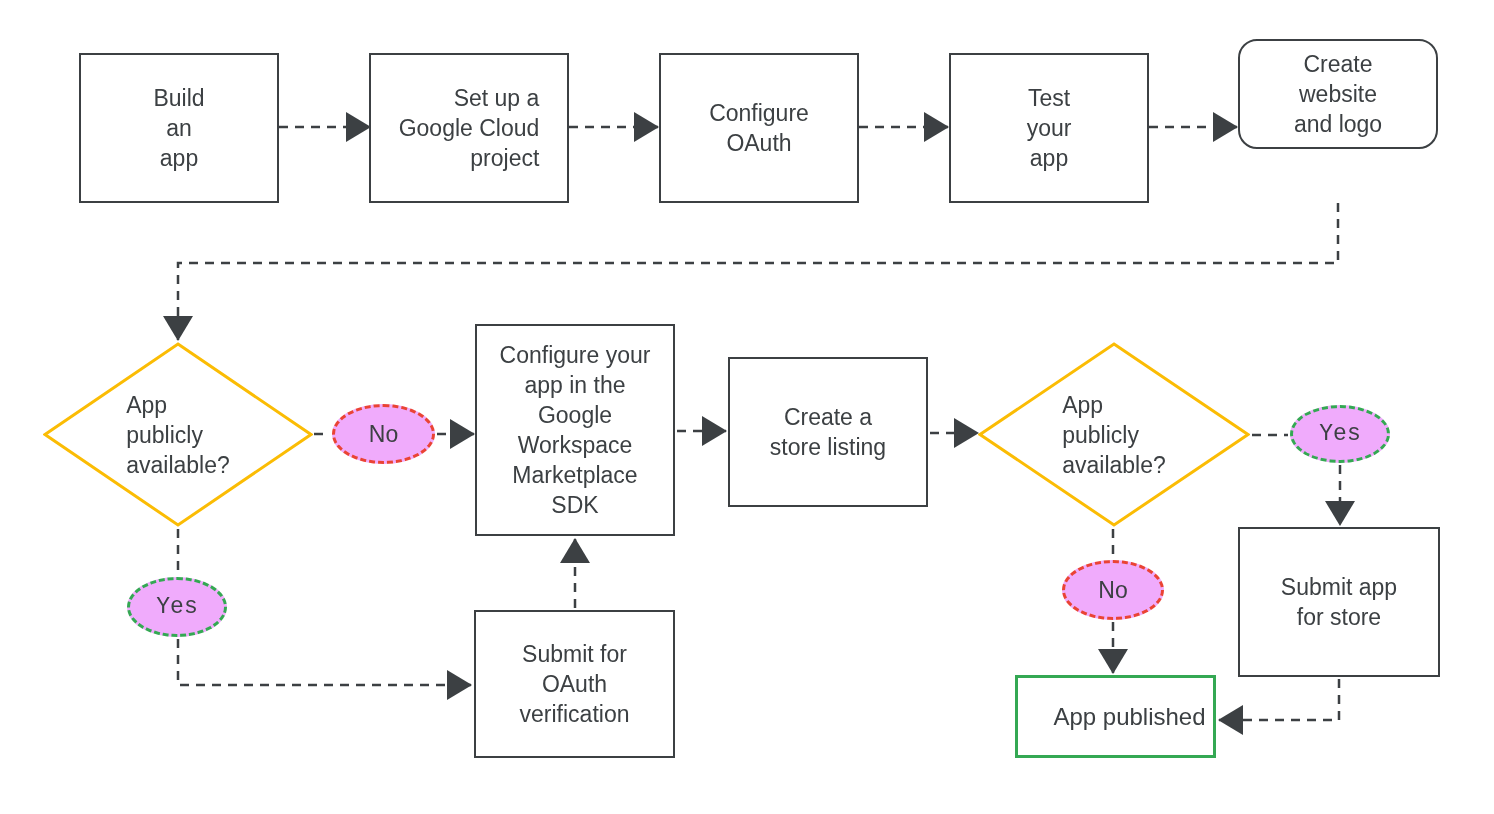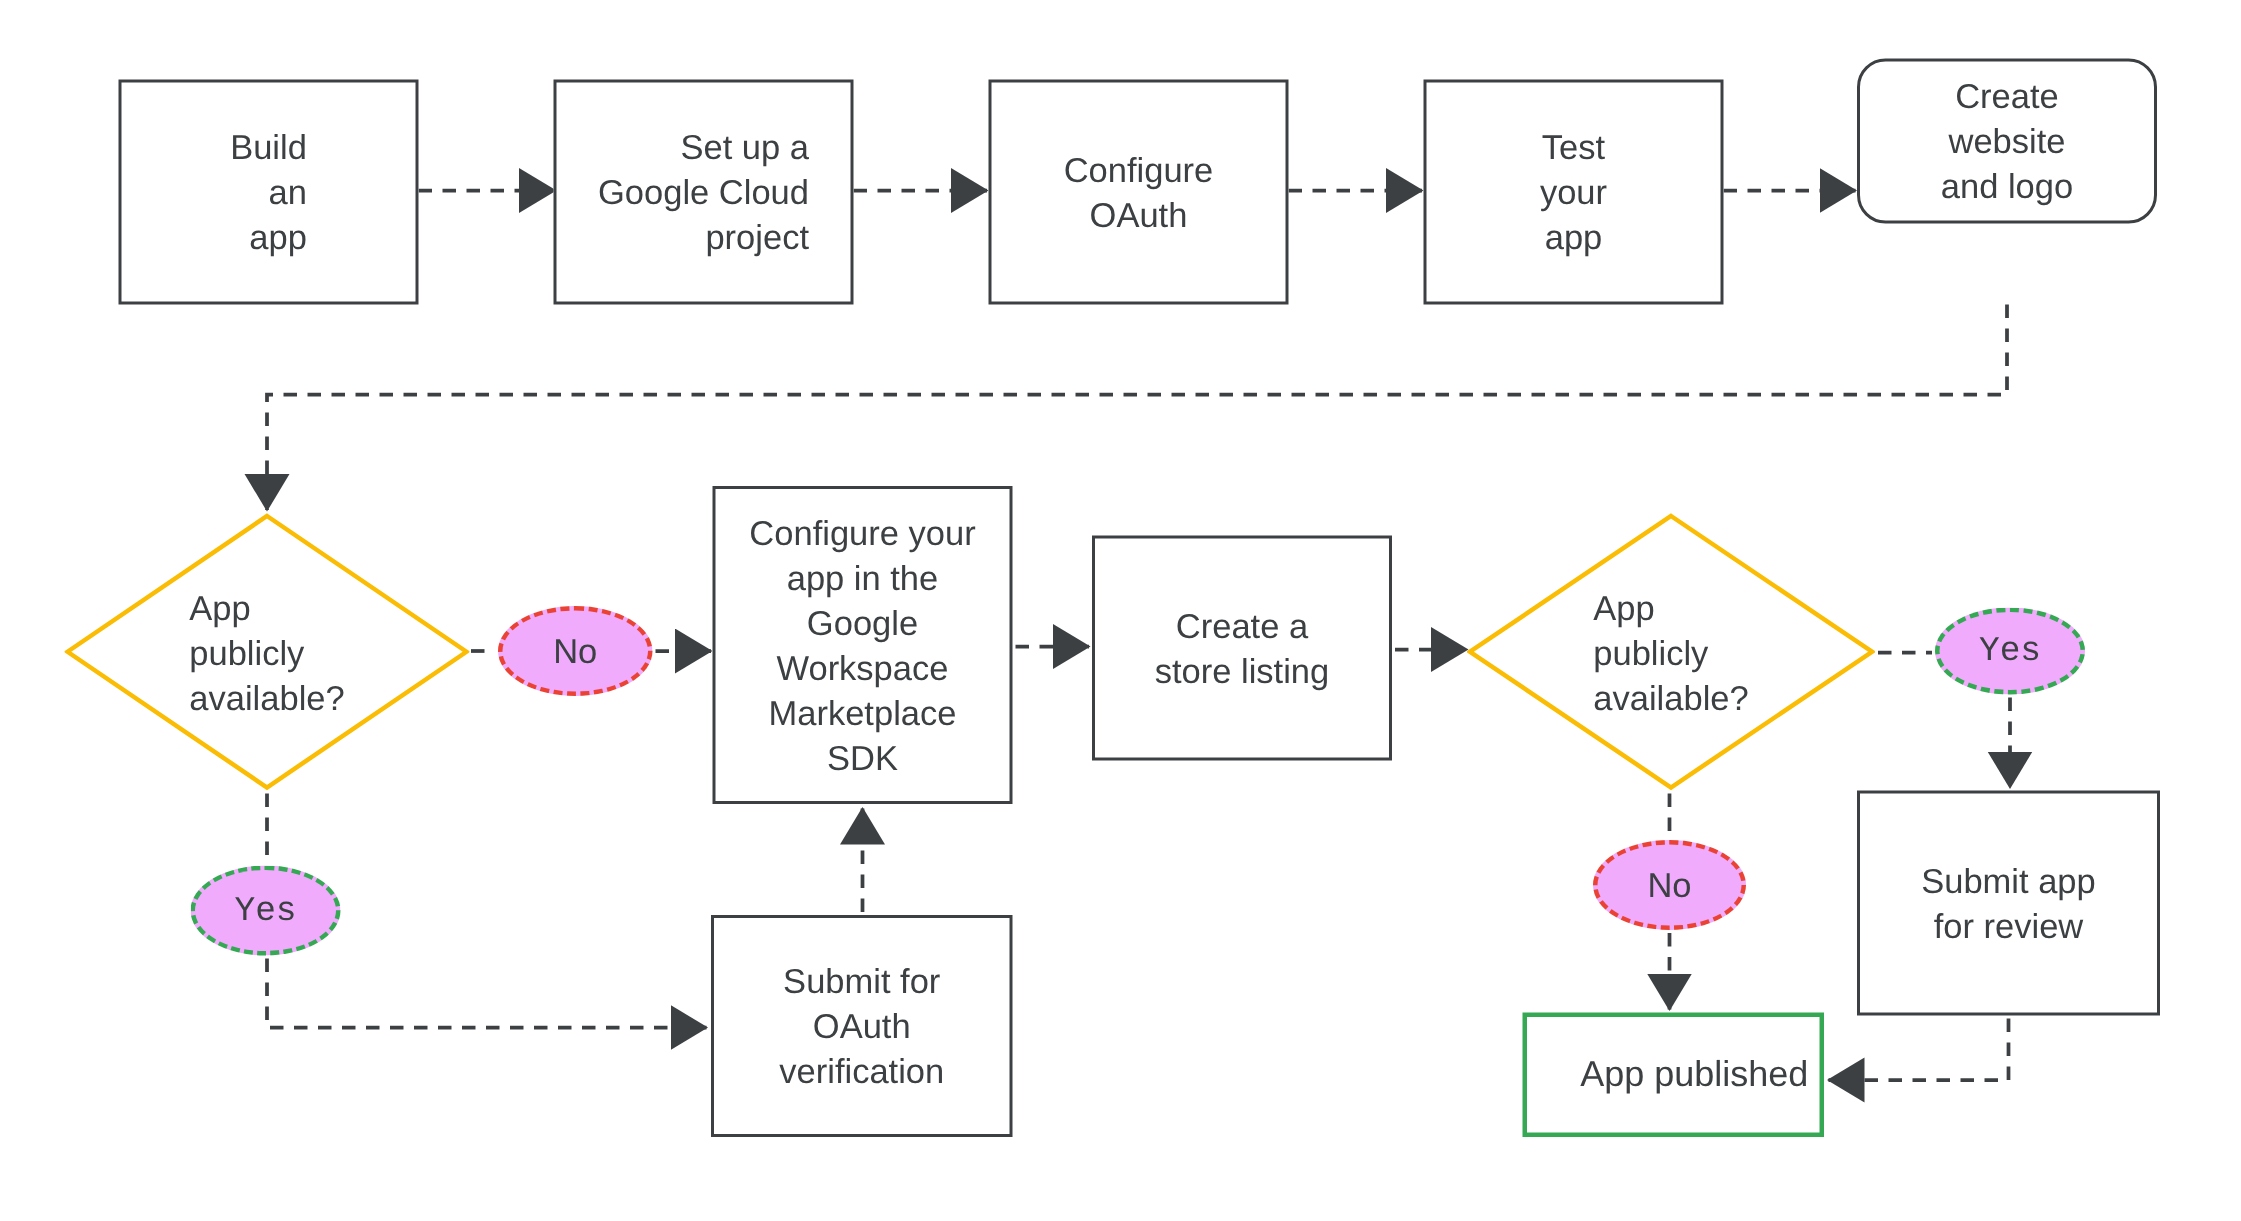--- a/index.html
+++ b/index.html
@@ -108,21 +108,21 @@
     <path class="edge" d="M1252,435 H1288"></path>
     <path class="edge" d="M1340,465 V525" marker-end="url(#arrow)"></path>
     <path class="edge" d="M1113,529 V558"></path>
     <path class="edge" d="M1113,622 V673" marker-end="url(#arrow)"></path>
     <path class="edge" d="M1339,679 V720 H1219" marker-end="url(#arrow)"></path>
     <path class="edge" d="M178,529 V575"></path>
     <path class="edge" d="M178,639 V685 H471" marker-end="url(#arrow)"></path>
     <path class="edge" d="M575,608 V539" marker-end="url(#arrow)"></path>
   </svg>
 
-  <div class="node process" style="left:79px; top:53px; width:200px; height:150px;text-align:right;">
+  <div class="node process" style="left:79px; top:53px; width:200px; height:150px;">
     <div class="label">Build
 an
 app</div>
   </div>
 
   <div class="node process" style="left:369px; top:53px; width:200px; height:150px;text-align:right;">
     <div class="label">Set up a
 Google Cloud
 project</div>
   </div>
@@ -193,20 +193,20 @@
   <div class="pill yes" style="left:1290px; top:405px; width:100px; height:58px;">
     <div class="label">Yes</div>
   </div>
 
   <div class="pill no" style="left:1062px; top:560px; width:102px; height:60px;">
     <div class="label">No</div>
   </div>
 
   <div class="node process" style="left:1238px; top:527px; width:202px; height:150px;">
     <div class="label">Submit app
-for review</div>
+for store</div>
   </div>
 
   <div class="node terminal" style="left:1015px; top:675px; width:201px; height:83px;padding-left:28px;">
     <div class="label" style="font-size:24px;">App published</div>
   </div>
 
 </div>
 
 </body></html>

